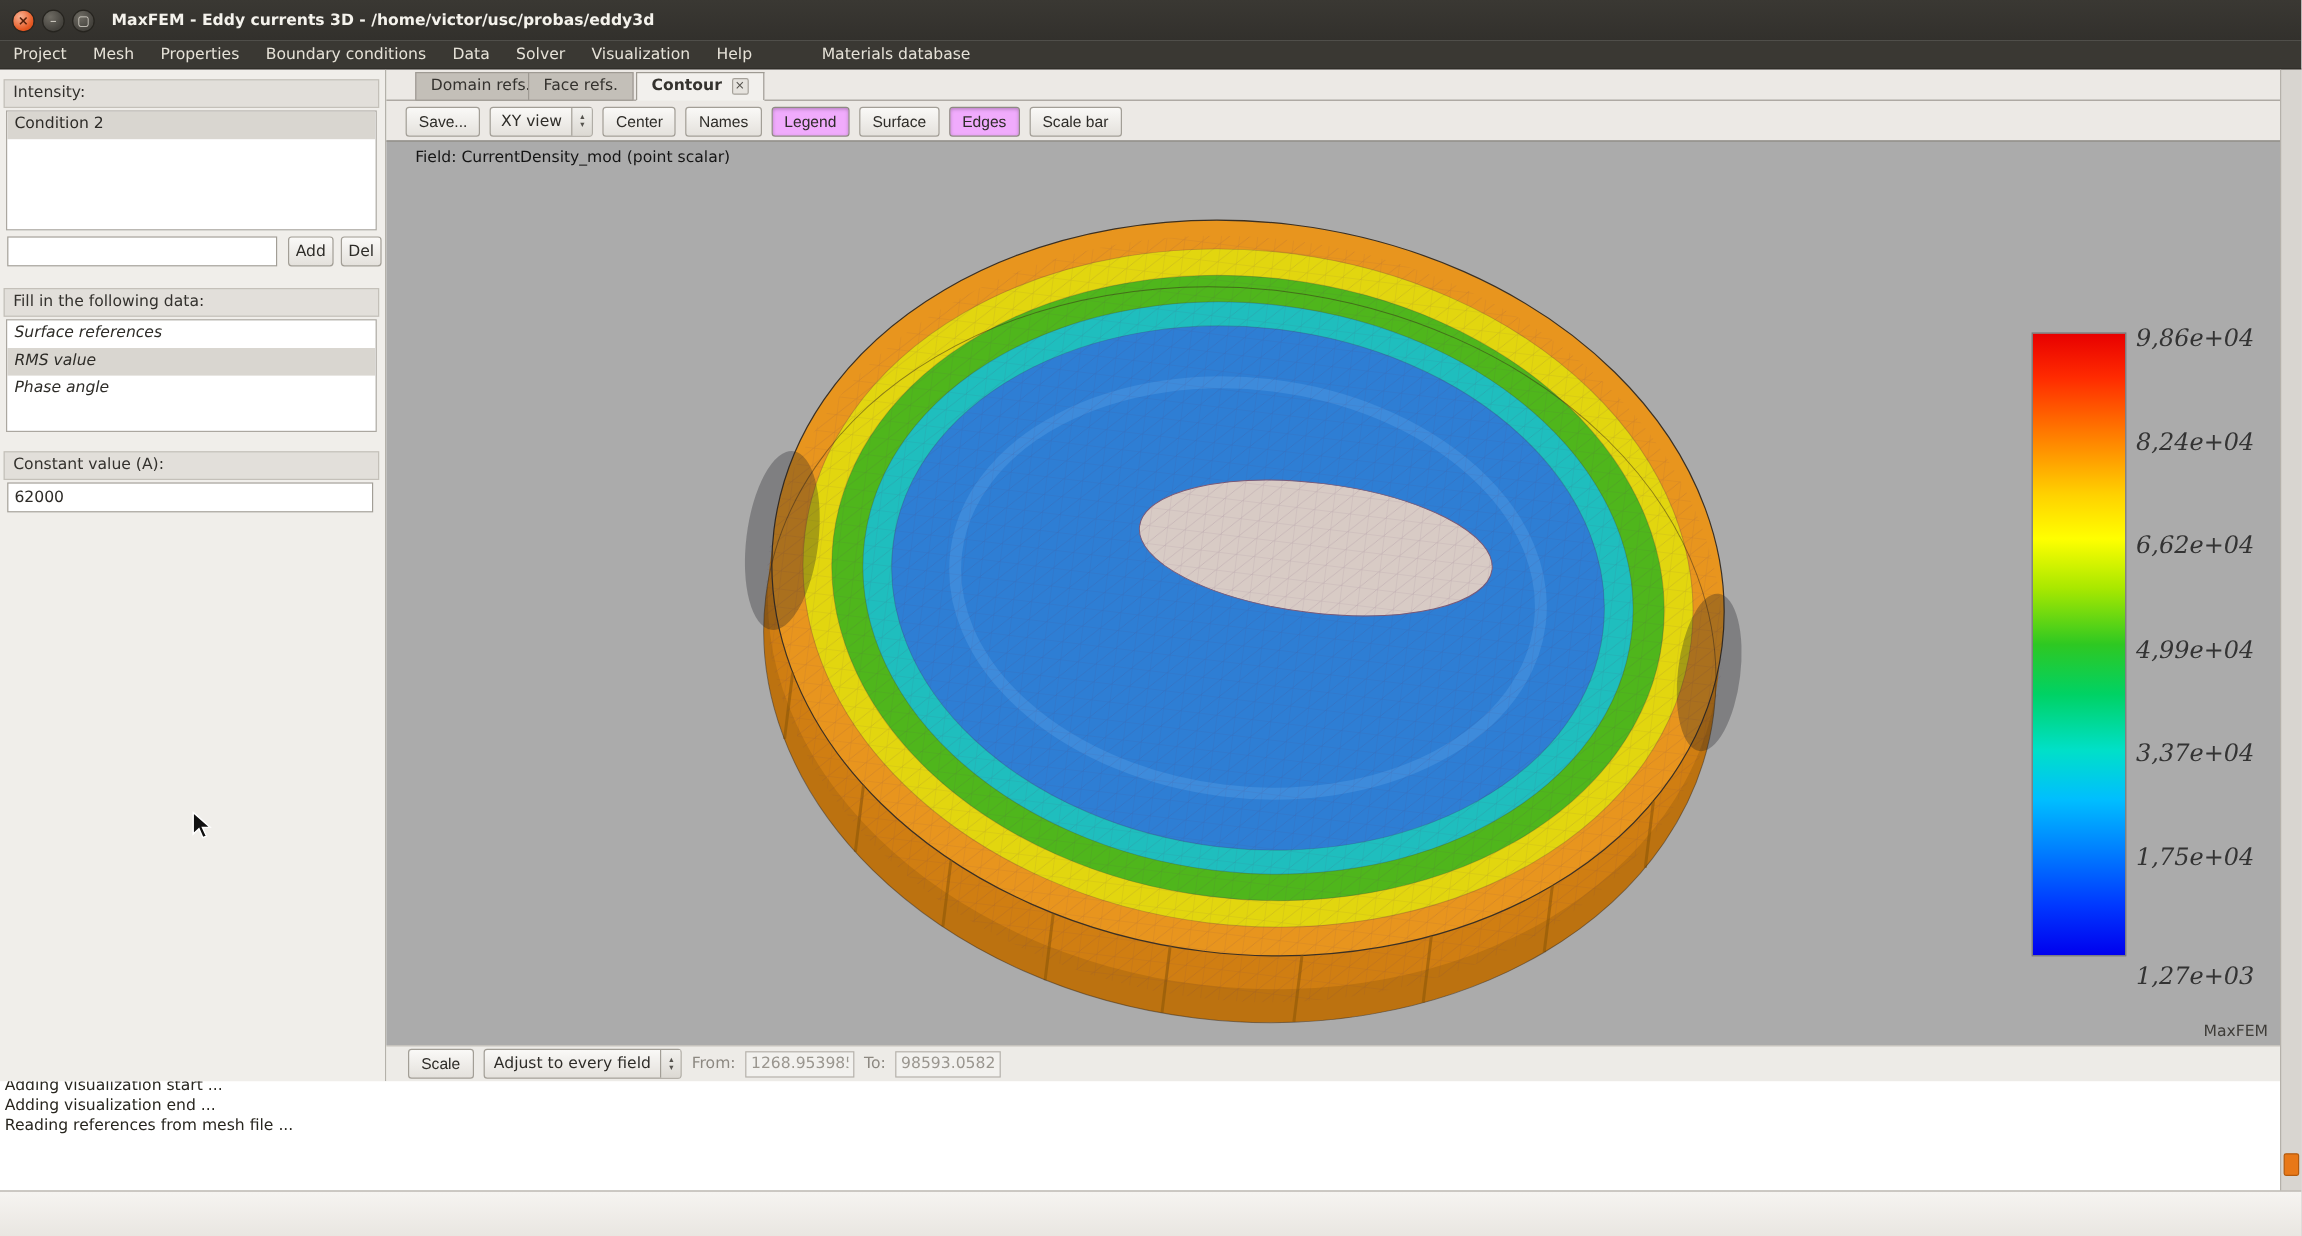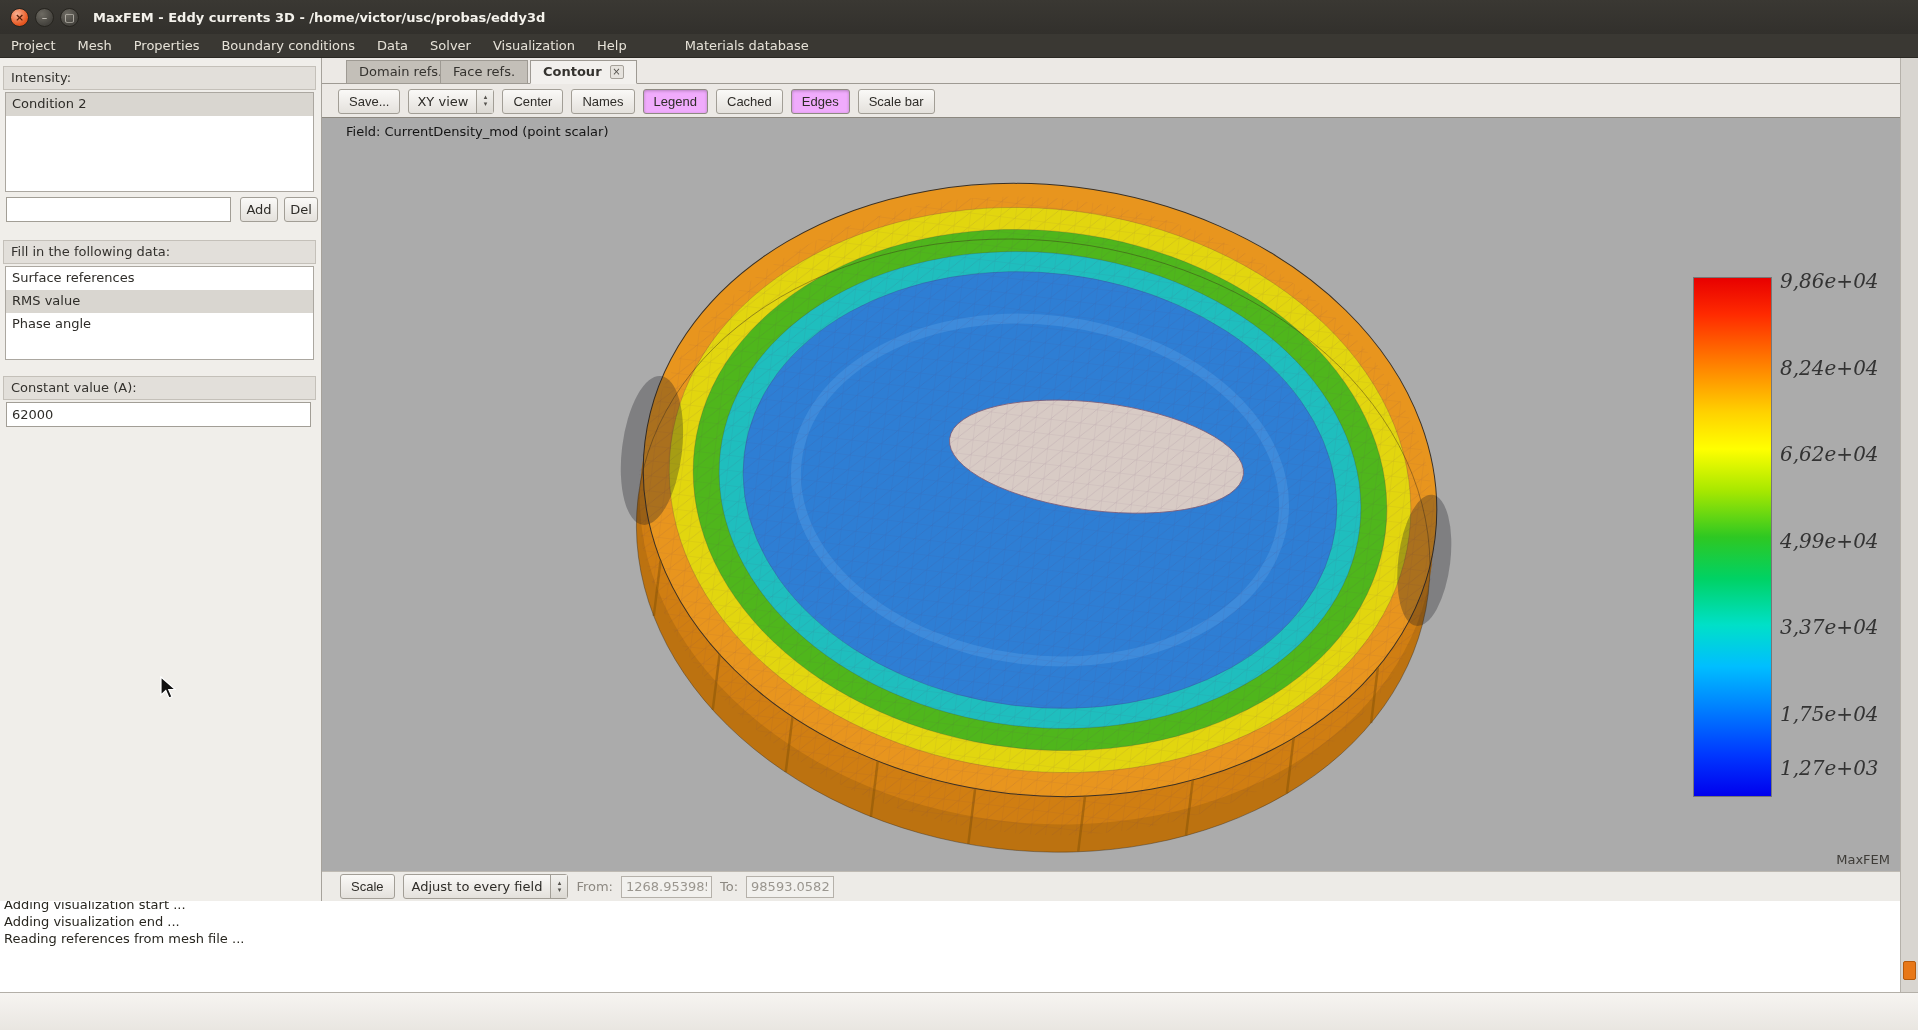--- a/index.html
+++ b/index.html
@@ -26,21 +26,21 @@
   
   .left-panel { position:absolute; left:0; top:58px; width:322px; height:843px; background:var(--panel,#F0EEEA);
     border-right:1px solid #A6A29B; }
   .group-header { position:absolute; left:3px; right:5px; height:24px; background:#E2DFDA;
     border:1px solid #C4C0B9; line-height:22px; padding-left:7px; color:#33312D; }
   .hdr-intensity { top:8px; }
   .hdr-fill { top:182px; }
   .hdr-const { top:318px; }
   .listbox { position:absolute; left:5px; right:7px; background:#FFFFFF; border:1px solid #ABA7A0; overflow:hidden; }
   .list-conditions { top:34px; height:100px; }
-  .list-fill { top:208px; height:94px; }
+  .list-fill { top:208px; height:94px;font-style:italic; }
   .list-row { height:23px; line-height:22px; padding-left:6px; cursor:default; }
   .list-row.selected { background:#D9D6D0; }
   .ctl-input { position:absolute; height:25px; border:1px solid #A29E96; background:#FFFFFF; padding:0 5px;
     font-family:inherit; font-size:13px; color:#2E2C28; }
   .input-condition { left:6px; top:139px; width:225px; }
   .input-constant { left:6px; top:344px; width:305px; }
   .btn { position:absolute; height:25px; border:1px solid #A29E96; border-radius:3px;
     background:linear-gradient(#FAF9F7,#E4E1DC); font-family:inherit; font-size:13px; color:#2E2C28; cursor:default; }
   .btn-add { left:240px; top:139px; width:38px; }
   .btn-del { left:284px; top:139px; width:34px; }
@@ -75,21 +75,21 @@
   .watermark { position:absolute; right:10px; bottom:4px; color:#3E3C38; font-size:13px; }
 
   .colorbar { position:absolute; left:1371px; top:159px; width:79px; height:520px; border:1px solid #777;
     background:linear-gradient(to bottom,
       #E80000 0%, #FF2A00 7%, #FF7A00 16%, #FFD200 26%, #FFFF00 33%,
       #A8E800 41%, #2EC822 50%, #00D264 58%, #00E0C8 67%,
       #00BEFF 75%, #0080FF 83%, #0038FF 92%, #0000EE 100%); }
   .cb-label { position:absolute; left:1458px; width:130px; height:24px; font-family:"DejaVu Serif", serif;
     font-style:italic; font-size:20px; color:#333333; }
   .cb-0 { top:151px; } .cb-1 { top:238px; } .cb-2 { top:324px; } .cb-3 { top:411px; }
-  .cb-4 { top:497px; } .cb-5 { top:584px; } .cb-6 { top:638px; }
+  .cb-4 { top:497px; } .cb-5 { top:584px; } .cb-6 { top:683px; }
 
   .scalebar { position:absolute; left:0; top:813px; width:1578px; height:30px; background:#EDEBE7;
     border-top:1px solid #BEBAB3; display:flex; align-items:center; gap:8px; padding-left:18px; }
   .scalebar .lbl { color:#8C8881;text-align:center; }
   .scalebar input { height:22px; border:1px solid #B5B1AA; background:#F2F1EE; color:#9A968F;
     font-family:inherit; font-size:13px; padding:0 4px; }
   .in-from { width:91px; } .in-to { width:88px; }
 
   
   .log { position:absolute; left:0; top:901px; width:1900px; height:91px; background:#FFFFFF; overflow:hidden;
@@ -167,21 +167,21 @@
       <div class="tbtn combo">
         <span class="val">XY view</span>
         <span class="spin">
           <span>▴</span>
             <span>▾</span>
         </span>
       </div>
       <button class="tbtn">Center</button>
       <button class="tbtn">Names</button>
       <button class="tbtn pressed">Legend</button>
-      <button class="tbtn">Cached</button>
+      <button class="tbtn">Surface</button>
       <button class="tbtn pressed">Edges</button>
       <button class="tbtn">Scale bar</button>
     </div>
 
     <div class="canvas">
 
       <svg class="scene" viewBox="0 0 1578 754" xmlns="http://www.w3.org/2000/svg">
         <defs>
           <pattern id="mesh" width="15" height="15" patternUnits="userSpaceOnUse">
             <path d="M0 0H15M0 0V15M15 0L0 15" stroke="#5A3060" stroke-width="0.5" fill="none"></path>

